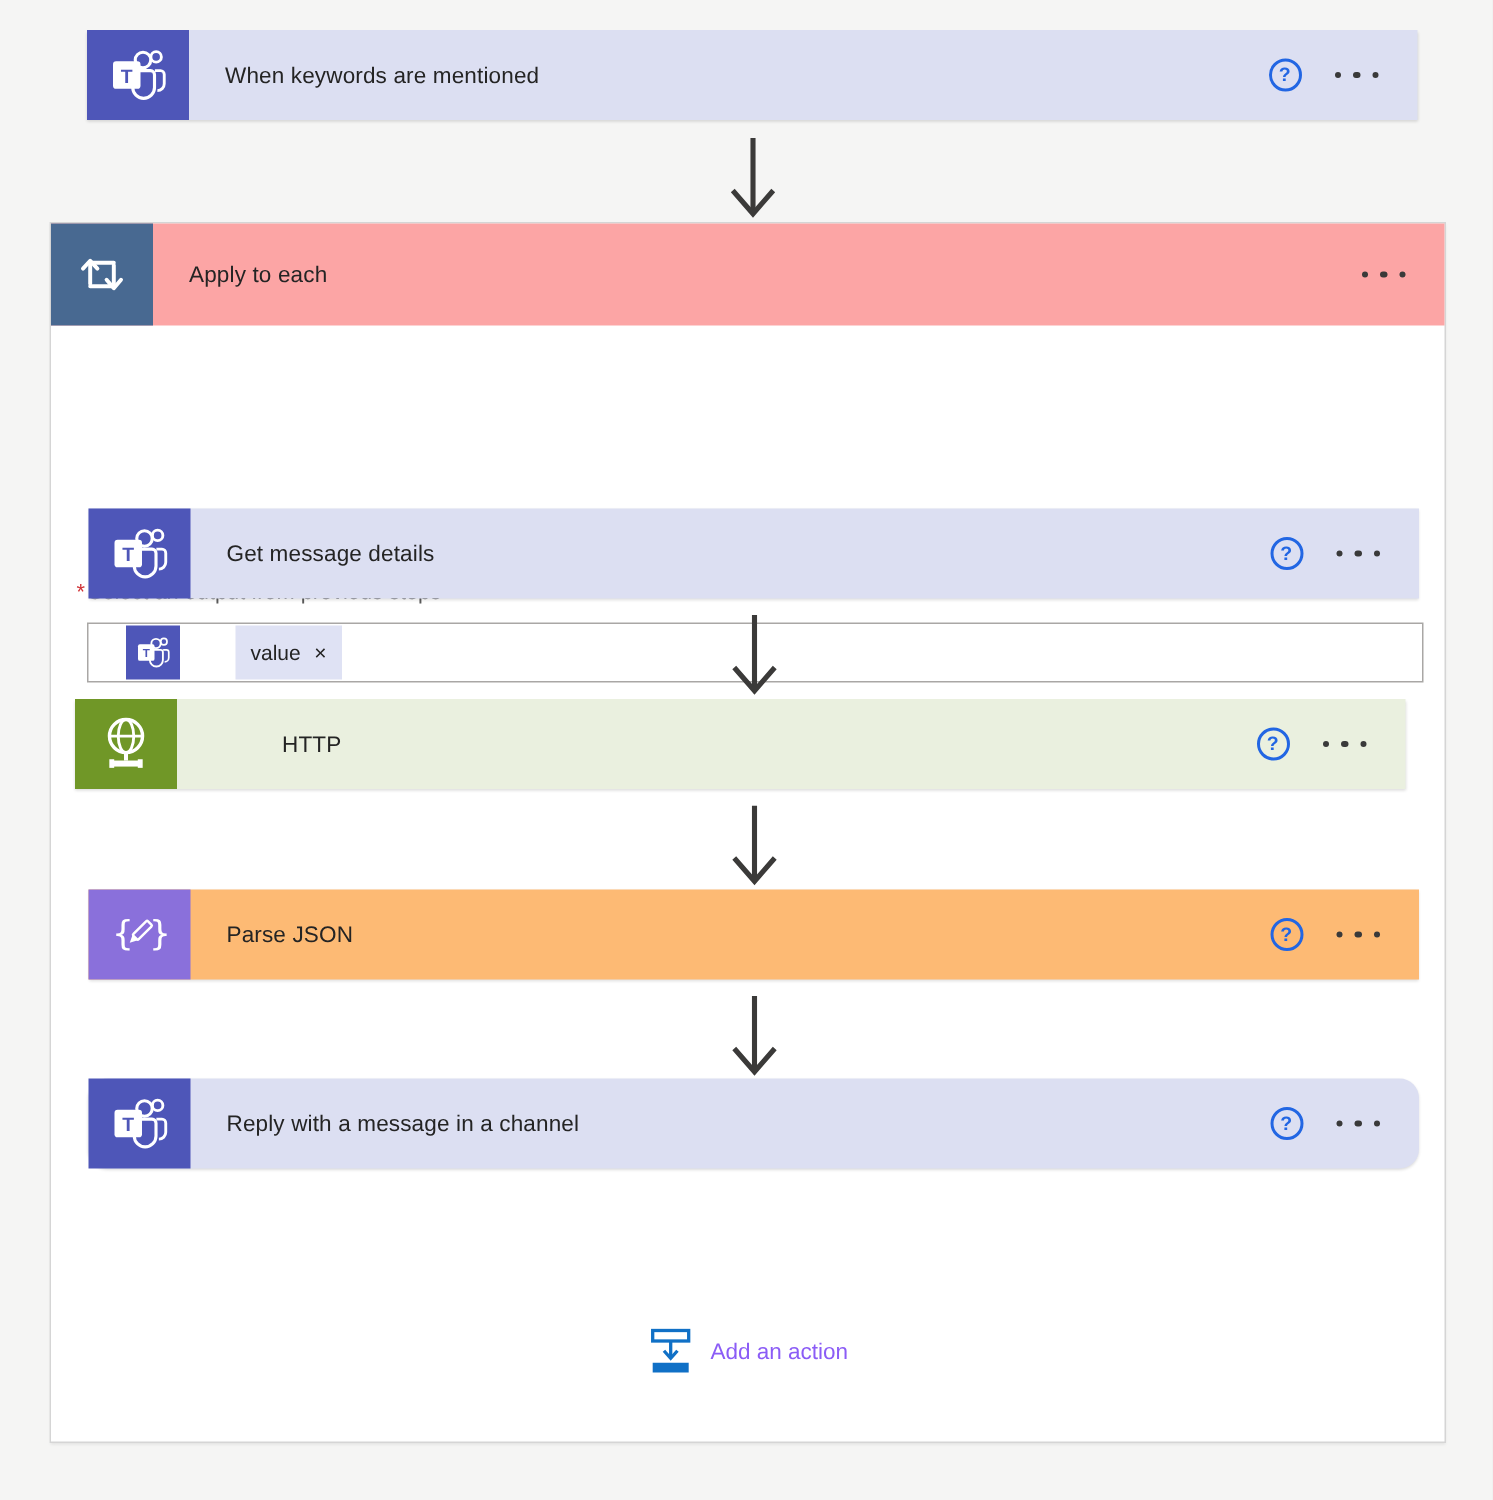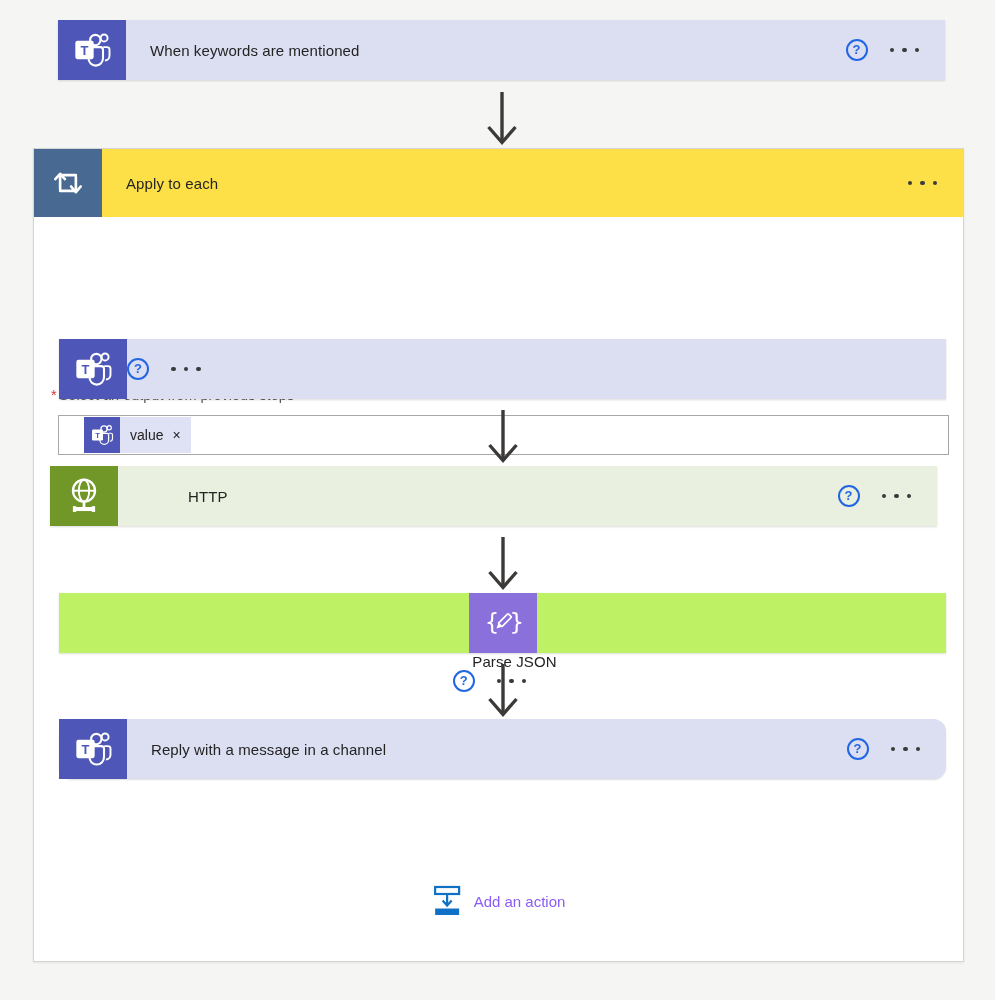--- a/index.html
+++ b/index.html
@@ -14,54 +14,54 @@
     display:flex; align-items:center; cursor:pointer;
     box-shadow:0 1px 2px rgba(0,0,0,.14);
   }
   .card-icon { width:68px; height:100%; flex:none; display:flex; align-items:center; justify-content:center; }
   .card-title { margin-left:24px; flex:1; font-size:15px; color:#242424; letter-spacing:.1px; }
   .card-end { display:flex; align-items:center; gap:20px; padding-right:24px; }
   .teams-card { background:#dcdff2; }
   .teams-icon-bg { background:#4e56b8; }
   .http-card { background:#eaf0df; }
   .http-icon-bg { background:#709727; }
-  .json-card { background:#bef264;flex-direction:column; }
+  .json-card { background:#fdba74; }
   .json-icon-bg { background:#8a70db; }
 
   .help-btn {
     width:22px; height:22px; border-radius:50%;
     border:2px solid #2266e3; color:#2266e3; background:transparent;
     font-size:13px; font-weight:bold; line-height:18px; text-align:center;
     cursor:pointer; font-family:inherit; padding:0;
   }
   .dots-btn { display:flex; gap:8px; background:none; border:none; padding:6px 2px; cursor:pointer; }
   .dots-btn i { width:4.5px; height:4.5px; border-radius:50%; background:#3a3a3a; }
 
   .flow-arrow { position:absolute; }
 
   .scope {
     position:absolute; left:33px; top:148px; width:931px; height:814px;
     background:#ffffff; border:1px solid #d5d5d5;
     box-shadow:0 1px 2px rgba(0,0,0,.08);
   }
   .scope-header {
     position:absolute; left:0; top:0; width:100%; height:68px;
-    background:#fde047; display:flex; align-items:center; cursor:pointer;
+    background:#fca5a5; display:flex; align-items:center; cursor:pointer;
   }
   .scope-header .card-icon { background:#486991; height:68px; }
   .field-label {
     position:absolute; left:17px; top:238px; font-size:14.5px; color:#5b5b5b;
   }
   .req { color:#d13438; margin-right:2px; }
   .token-input {
     position:absolute; left:24px; top:266px; width:891px; height:40px;
     background:#fff; border:1px solid #a9a7a5; display:flex; align-items:center;
     padding-left:25px; cursor:text;
   }
-  .token-chip { display:flex; align-items:stretch; height:36px; cursor:pointer; }
+  .token-chip { display:flex; align-items:stretch; height:36px; cursor:pointer;gap:37px; }
   .token-chip .chip-icon { width:36px; background:#4e56b8; display:flex; align-items:center; justify-content:center; }
   .token-chip .chip-body {
     background:#dfe2f4; display:flex; align-items:center; padding:0 10px;
     font-size:14px; color:#242424; gap:9px;
   }
   .chip-x { font-size:14px; color:#242424; cursor:pointer; }
 
   .add-action {
     position:absolute; left:50%; top:736px; transform:translateX(-50%);
     display:flex; align-items:center; gap:12px; background:none; border:none;
@@ -176,20 +176,21 @@
         </div>
       </div>
     </div>
 
     <div class="card teams-card" style="left:25px; top:190px;">
       <div class="card-icon teams-icon-bg">
         <svg width="40" height="40" viewBox="0 0 48 48">
             <use href="#teams-logo"></use>
           </svg>
       </div>
+      <div class="card-title">Get message details</div>
       <div class="card-end">
         <button class="help-btn"><span>?</span></button>
         <button class="dots-btn" aria-label="menu">
             <i></i>
             <i></i>
             <i></i>
           </button>
       </div>
     </div>
 

